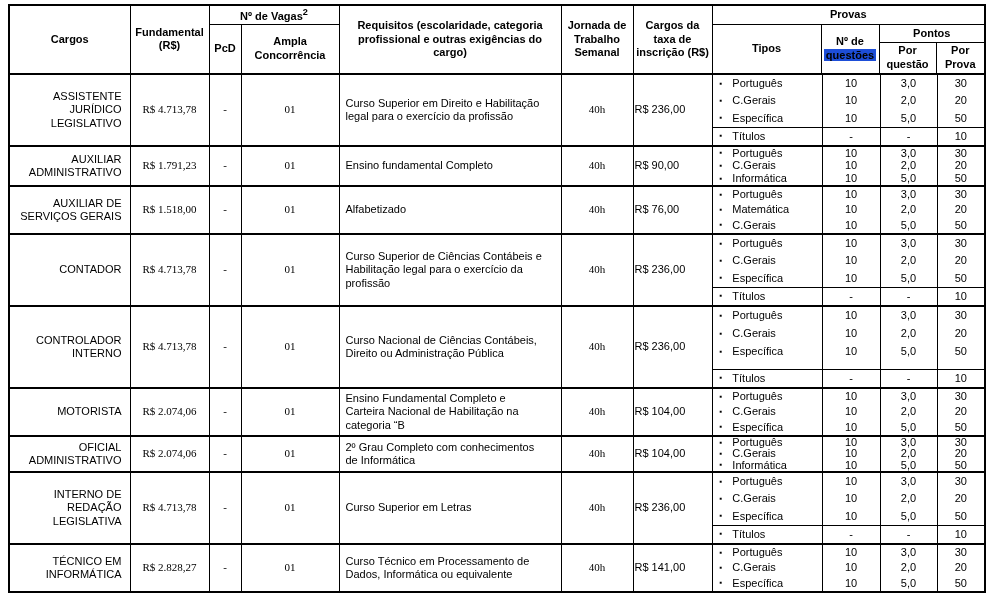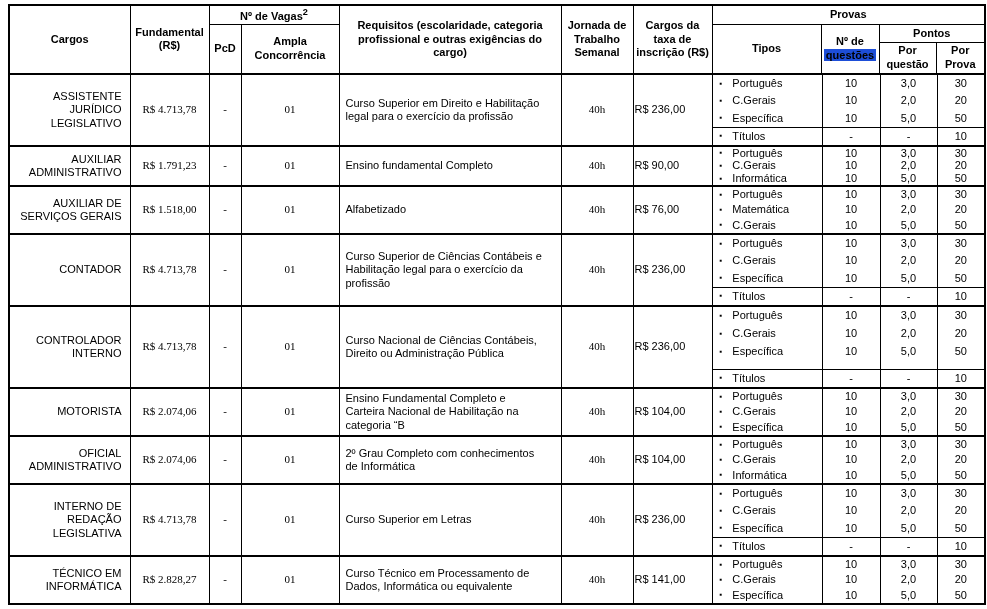--- a/index.html
+++ b/index.html
@@ -317,21 +317,21 @@
                 <span class="bullet">▪</span>
                 <span>Específica</span>
               </div>
               <div class="pcell pnum">10</div>
               <div class="pcell pnum">5,0</div>
               <div class="pcell pnum">50</div>
             </div>
     </td>
   </tr>
 
-  <tr style="height: 48px;">
+  <tr style="height: 36px;">
     <td class="cargo">OFICIAL ADMINISTRATIVO</td>
     <td class="center">R$ 2.074,06</td>
     <td class="center">-</td>
     <td class="center">01</td>
     <td class="req">2º Grau Completo com conhecimentos de Informática</td>
     <td class="center">40h</td>
     <td class="taxa">R$ 104,00</td>
     <td class="provas-td" colspan="4">
       <div class="provas-grid" style="grid-template-rows: repeat(3, 1fr);">
               <div class="pcell ptype">

